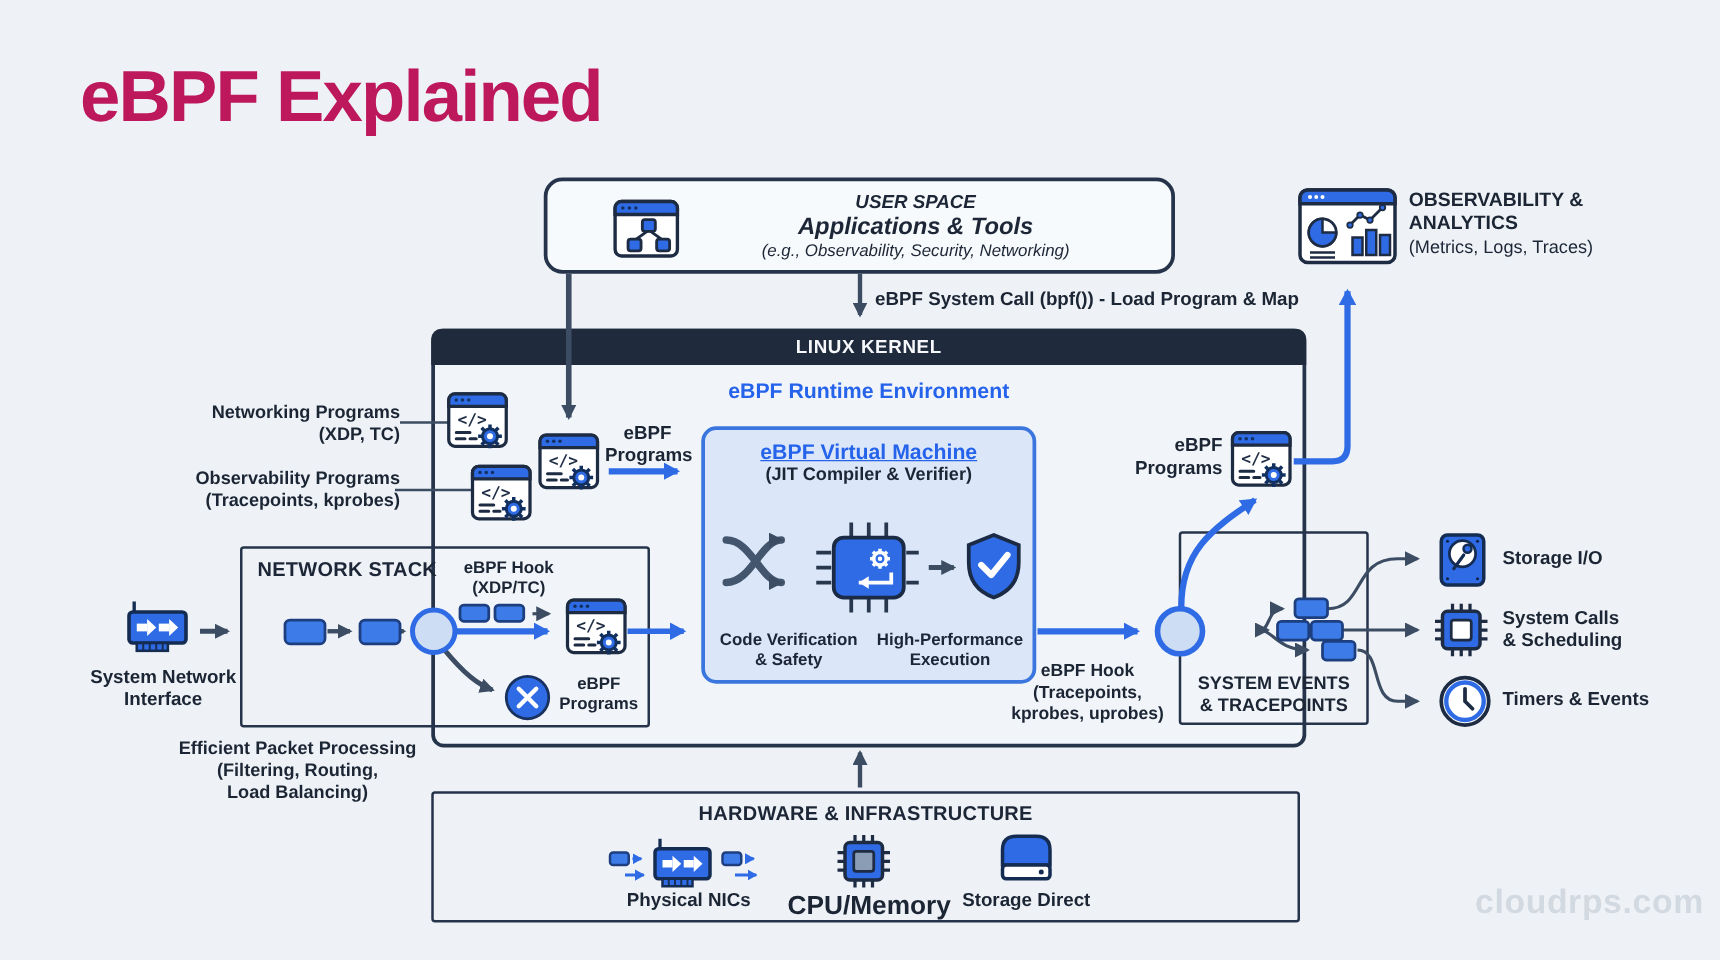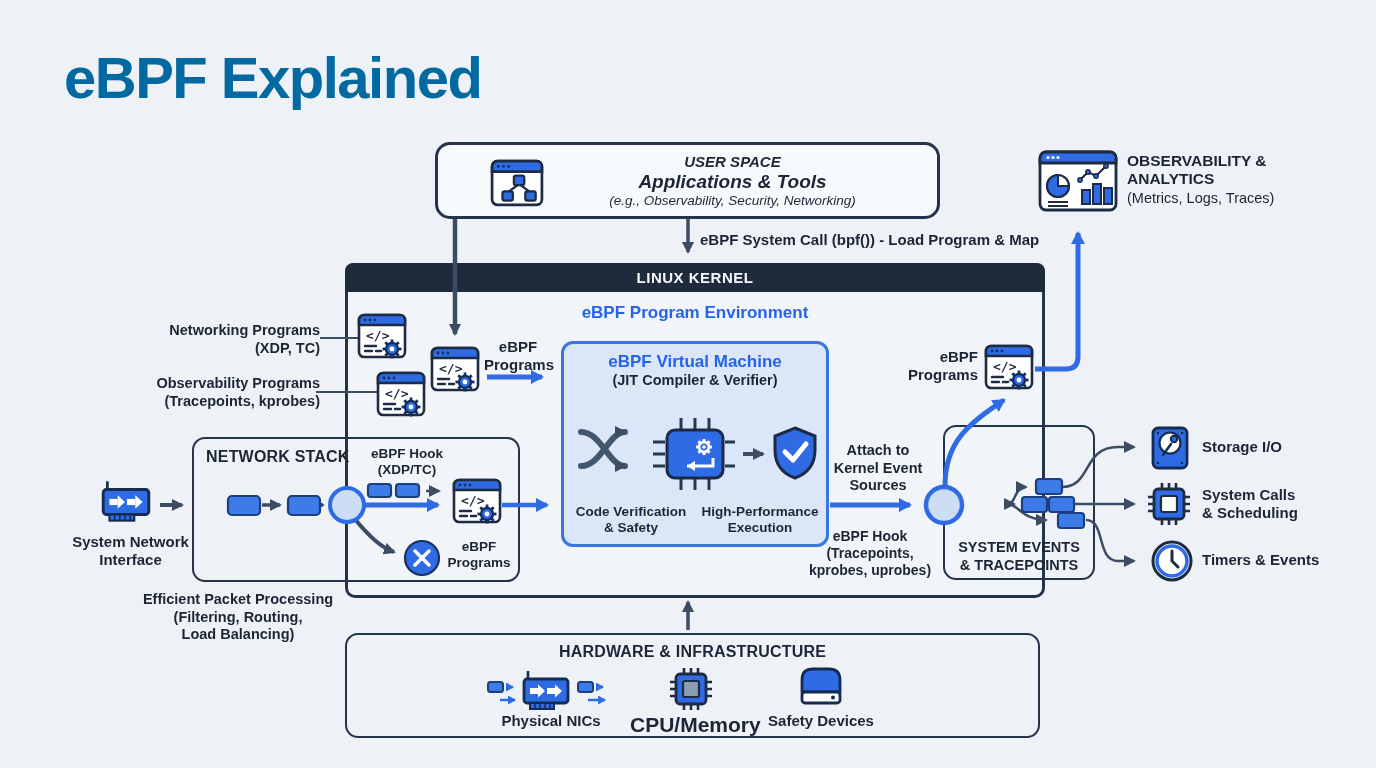--- a/index.html
+++ b/index.html
@@ -6,37 +6,37 @@
   #canvas{
     position:relative;width:1376px;height:768px;overflow:hidden;
     background:#eef2f7;
     font-family:"Liberation Sans",sans-serif;
     color:#1c2636;
   }
   .abs{position:absolute;}
   .lbl{font-weight:600;color:#1b2534;white-space:pre-line;line-height:1.22;font-size:14.5px;}
   .center{text-align:center;}
   .right{text-align:right;}
-  .box{position:absolute;border:3px solid #26344b;border-radius:13px;box-sizing:border-box;background:transparent;}
-  #page-title{font-size:58px;font-weight:800;color:#0369a1;letter-spacing:-1.5px;}
+  .box{position:absolute;border:3px solid #26344b;border-radius:3px;box-sizing:border-box;background:transparent;}
+  #page-title{font-size:58px;font-weight:800;color:#be185d;letter-spacing:-1.5px;}
   
   #userspace{background:#f7fafc;display:flex;align-items:center;border-radius:15px;}
   #userspace .txt{flex:1;text-align:center;line-height:1.15;}
   #userspace .h{font-size:15px;font-weight:700;}
   #userspace .t{font-size:19px;font-weight:700;margin-top:1px;}
   #userspace .s{font-size:13.5px;font-weight:500;}
   
   #kernel{background:rgba(244,248,252,.45);border-radius:10px;padding-left:32px;}
   #kernel-header{position:absolute;left:-3px;top:-3px;right:-3px;height:29px;background:#1f2a3c;
     border-radius:8px 8px 0 0;color:#f5f7fa;font-weight:700;font-size:15px;
     display:flex;align-items:center;justify-content:center;letter-spacing:.5px;}
   #runtime-title{font-size:17px;font-weight:700;color:#2563eb;}
   
   #vm{position:absolute;background:#dbe7f8;border:3px solid #3a76dd;border-radius:12px;box-sizing:border-box;}
-  #vm .t{font-size:17px;font-weight:700;color:#2563eb;text-align:center;margin-top:8px;}
+  #vm .t{font-size:17px;font-weight:700;color:#2563eb;text-align:center;margin-top:8px;text-decoration:underline;}
   #vm .s{font-size:14.5px;font-weight:600;color:#1b2534;text-align:center;}
   #vm .cap{position:absolute;font-size:13.5px;font-weight:600;text-align:center;white-space:pre-line;line-height:1.2;}
   
   .box-title{font-size:16px;font-weight:700;letter-spacing:.2px;}
   #watermark{font-size:27px;font-weight:600;color:#d3d9e0;letter-spacing:.5px;}
   svg{display:block;}
   #overlay{position:absolute;left:0;top:0;pointer-events:none;}
   .z2{z-index:2}.z4{z-index:4}.z5{z-index:5}
 </style>
 </head>
@@ -173,21 +173,21 @@
     </svg>
   <div class="abs z2 lbl" style="left:1127px;top:152px;width:250px;font-size:15.5px;font-weight:700;line-height:1.18;">OBSERVABILITY &amp;
 ANALYTICS</div>
   <div class="abs z2 lbl" style="left:1127px;top:190px;width:250px;font-size:14.5px;font-weight:500;">(Metrics, Logs, Traces)</div>
 
   <div class="abs z2 lbl" style="left:700px;top:231px;font-size:15px;">eBPF System Call (bpf()) - Load Program &amp; Map</div>
 
   <div id="kernel" class="box z2" style="left:345px;top:263px;width:700px;height:335px;">
     <div id="kernel-header">LINUX KERNEL</div>
   </div>
-  <div id="runtime-title" class="abs z2 center" style="left:345px;top:303px;width:700px;">eBPF Program Environment</div>
+  <div id="runtime-title" class="abs z2 center" style="left:345px;top:303px;width:700px;">eBPF Runtime Environment</div>
 
   <div id="vm" class="z2" style="left:561px;top:341px;width:268px;height:206px;">
     <div class="t">eBPF Virtual Machine</div>
     <div class="s">(JIT Compiler &amp; Verifier)</div>
     <svg class="abs" style="left:13px;top:70px;" width="240" height="95" viewBox="0 0 240 95">
       <g>
         <path d="M4,18 C24,18 32,52 48,52" fill="none" stroke="#44566e" stroke-width="6" stroke-linecap="round" marker-end="url(#mD)"></path>
         <path d="M4,52 C24,52 32,18 48,18" fill="none" stroke="#44566e" stroke-width="6" stroke-linecap="round" marker-end="url(#mD)"></path>
       </g>
       <g>
@@ -250,23 +250,20 @@
   <svg class="abs z2" style="left:97px;top:477px;" width="58" height="50">
       <use href="#sym-nic"></use>
     </svg>
   <div class="abs z2 lbl center" style="left:58px;top:533px;width:145px;font-size:15px;">System Network
 Interface</div>
 
   <div class="abs z2 lbl center" style="left:128px;top:591px;width:220px;">Efficient Packet Processing
 (Filtering, Routing,
 Load Balancing)</div>
 
-  <div class="abs z2 lbl center" style="left:830px;top:442px;width:96px;">Attach to
-Kernel Event
-Sources</div>
   <div class="abs z2 lbl center" style="left:798px;top:528px;width:144px;font-size:14px;">eBPF Hook
 (Tracepoints,
 kprobes, uprobes)</div>
 
   <div class="box z2" style="left:943px;top:425px;width:152px;height:155px;border-width:2.5px;">
     <div class="lbl center abs" style="left:0;top:112px;width:100%;font-size:14.5px;font-weight:700;">SYSTEM EVENTS
 &amp; TRACEPOINTS</div>
   </div>
 
   <div class="abs z2 lbl right" style="left:890px;top:348px;width:88px;font-size:15px;">eBPF
@@ -304,23 +301,24 @@
       <path d="M102,34 H119" stroke="#2e6be5" stroke-width="2.5" marker-end="url(#mBs)"></path>
     </svg>
     <div class="lbl center abs" style="left:144px;top:77px;width:120px;font-size:15px;">Physical NICs</div>
     <svg class="abs" style="left:321px;top:31px;" width="46" height="46">
         <use href="#sym-chip-cpu"></use>
       </svg>
     <div class="lbl center abs" style="left:283px;top:77px;width:120px;font-size:21px;">CPU/Memory</div>
     <svg class="abs" style="left:450px;top:29px;" width="48" height="44">
         <use href="#sym-drive"></use>
       </svg>
-    <div class="lbl center abs" style="left:409px;top:77px;width:130px;font-size:15px;">Safety Devices</div>
-  </div>
-
+    <div class="lbl center abs" style="left:409px;top:77px;width:130px;font-size:15px;">Storage Direct</div>
+  </div>
+
+  <div id="watermark" class="abs z2" style="left:1180px;top:706px;">cloudrps.com</div>
 
   <svg id="overlay" class="z4" width="1376" height="768" viewBox="0 0 1376 768">
 
     <g stroke="#3c4d63" fill="none">
       <path d="M455,219 V334" stroke-width="4.5" marker-end="url(#mD)"></path>
       <path d="M688,219 V252" stroke-width="3.5" marker-end="url(#mD)"></path>
       <path d="M320,338 H360" stroke-width="2"></path>
       <path d="M316,392 H378" stroke-width="2"></path>
       <path d="M160,505 H182" stroke-width="4" marker-end="url(#mD)"></path>
       <path d="M262,505 H280" stroke-width="3.5" marker-end="url(#mD)"></path>

